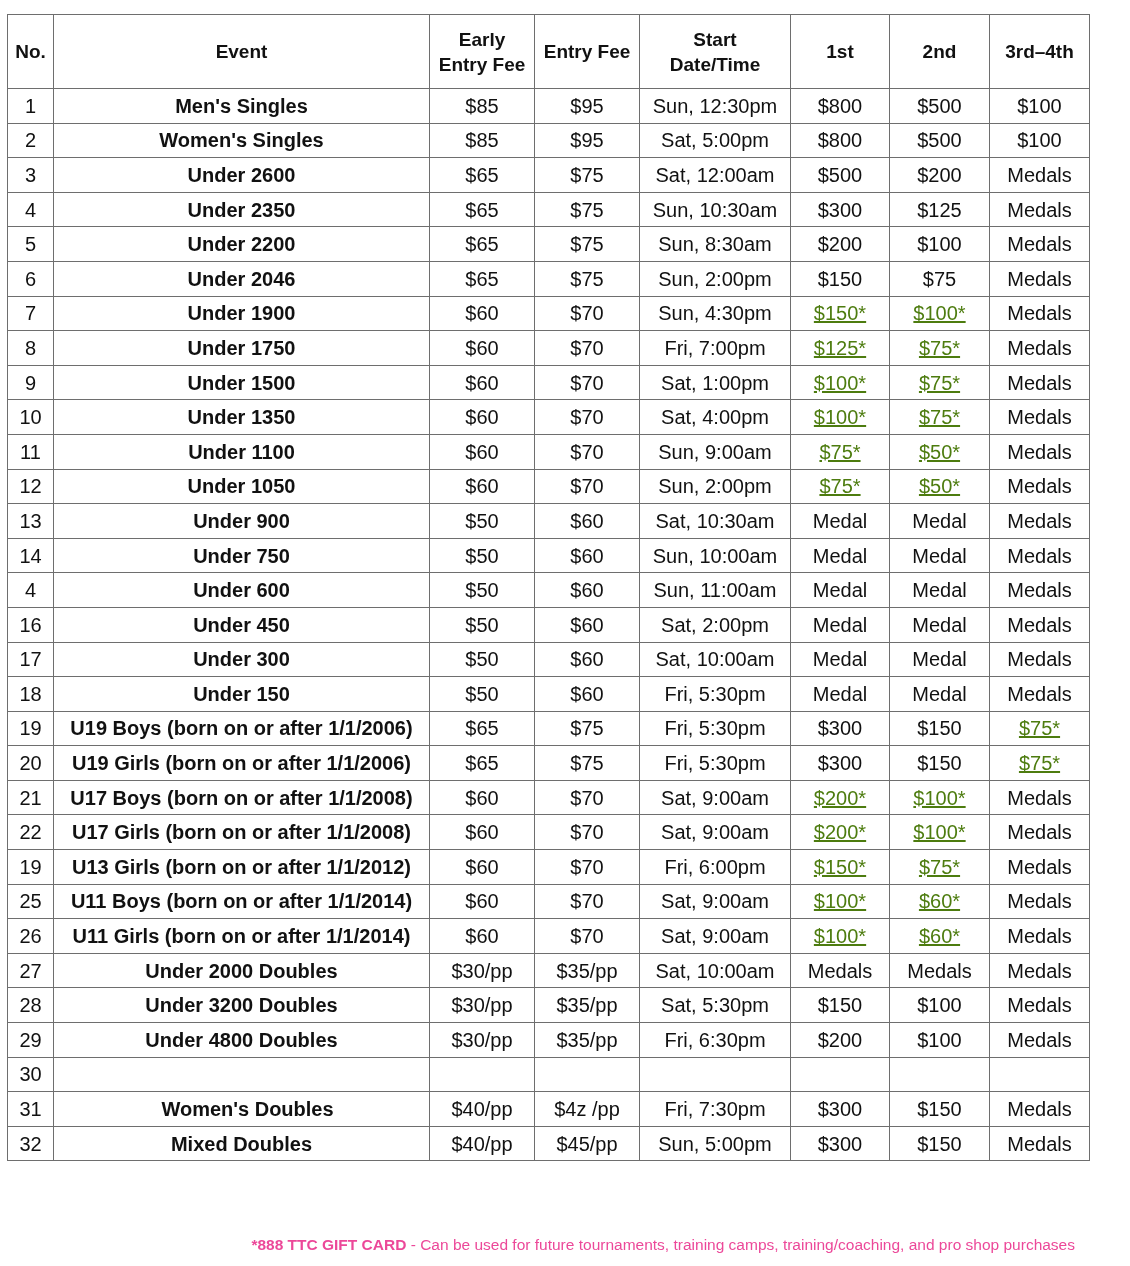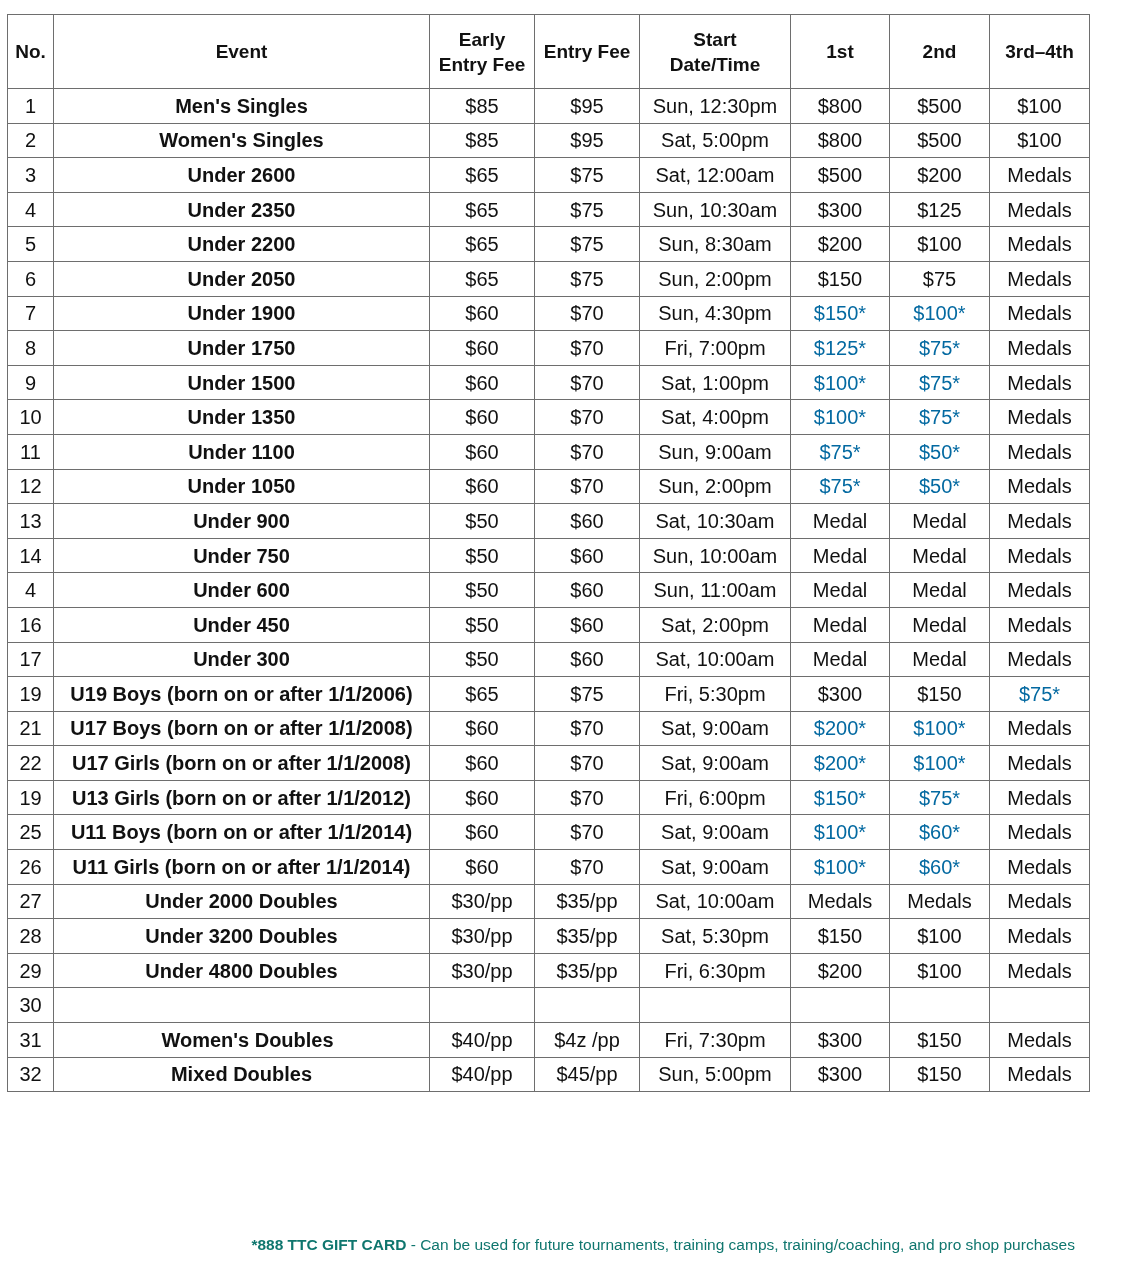--- a/index.html
+++ b/index.html
@@ -18,32 +18,32 @@
     white-space: nowrap;
     overflow: hidden;
   }
   table.events th {
     height: 73px; font-weight: bold; font-size: 19px; line-height: 25px;
     color: #111;
   }
   table.events td { height: 33.6px; font-size: 20px; line-height: 22px; }
   td.ev { text-align: left; padding-left: 14px; font-weight: bold; }
   td.ev.shift { padding-left: 12px; }
-  td.red, span.red { color: #0369a1; }
+  td.red, span.red { color: #4d7c0f; text-decoration: underline; }
   col.c-no { width: 46px; }
   col.c-ev { width: 376px; }
   col.c-early { width: 105px; }
   col.c-entry { width: 105px; }
   col.c-start { width: 151px; }
   col.c-first { width: 99px; }
   col.c-second { width: 100px; }
   col.c-third { width: 100px; }
   .footnote {
     position: absolute; right: 55px; top: 1236px;
-    font-size: 15.5px; color: #0f766e; white-space: nowrap; margin-left: 44px;
+    font-size: 15.5px; color: #ec4899; white-space: nowrap; margin-left: 44px;
   }
   .footnote b { font-weight: bold; }
 </style>
 </head>
 <body>
 
 <table class="events">
   <colgroup>
     <col class="c-no">
       <col class="c-ev">
@@ -118,21 +118,21 @@
         <td class="ev">Under 2200</td>
         <td>$65</td>
         <td>$75</td>
         <td>Sun, 8:30am</td>
         <td>$200</td>
         <td>$100</td>
         <td>Medals</td>
       </tr>
       <tr>
         <td>6</td>
-        <td class="ev">Under 2050</td>
+        <td class="ev">Under 2046</td>
         <td>$65</td>
         <td>$75</td>
         <td>Sun, 2:00pm</td>
         <td>$150</td>
         <td>$75</td>
         <td>Medals</td>
       </tr>
       <tr>
         <td>7</td>
         <td class="ev">Under 1900</td>
@@ -237,22 +237,42 @@
         <td>17</td>
         <td class="ev">Under 300</td>
         <td>$50</td>
         <td>$60</td>
         <td>Sat, 10:00am</td>
         <td>Medal</td>
         <td>Medal</td>
         <td>Medals</td>
       </tr>
       <tr>
+        <td>18</td>
+        <td class="ev">Under 150</td>
+        <td>$50</td>
+        <td>$60</td>
+        <td>Fri, 5:30pm</td>
+        <td>Medal</td>
+        <td>Medal</td>
+        <td>Medals</td>
+      </tr>
+      <tr>
         <td>19</td>
         <td class="ev">U19 Boys (born on or after 1/1/2006)</td>
+        <td>$65</td>
+        <td>$75</td>
+        <td>Fri, 5:30pm</td>
+        <td>$300</td>
+        <td>$150</td>
+        <td class="red">$75*</td>
+      </tr>
+      <tr>
+        <td>20</td>
+        <td class="ev">U19 Girls (born on or after 1/1/2006)</td>
         <td>$65</td>
         <td>$75</td>
         <td>Fri, 5:30pm</td>
         <td>$300</td>
         <td>$150</td>
         <td class="red">$75*</td>
       </tr>
       <tr>
         <td>21</td>
         <td class="ev">U17 Boys (born on or after 1/1/2008)</td>

